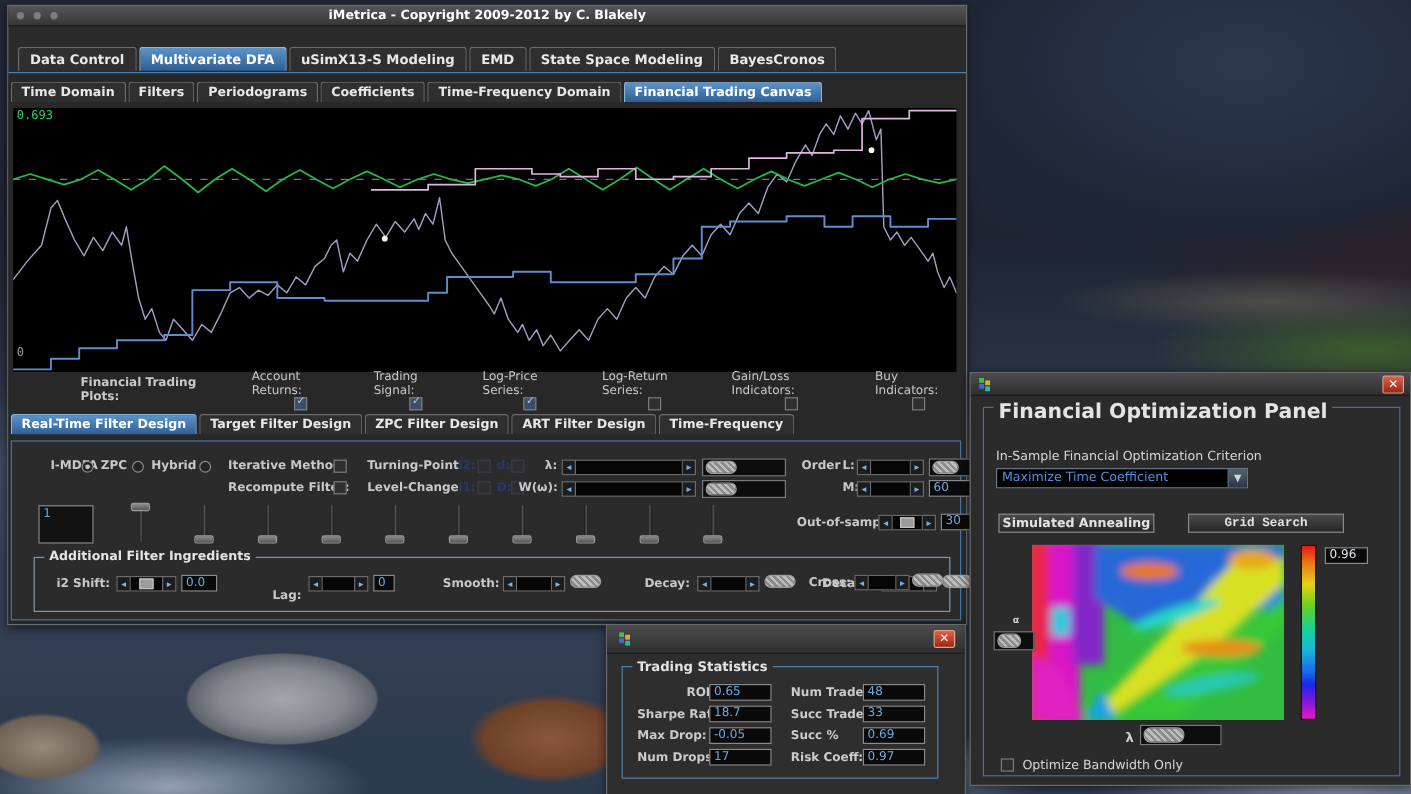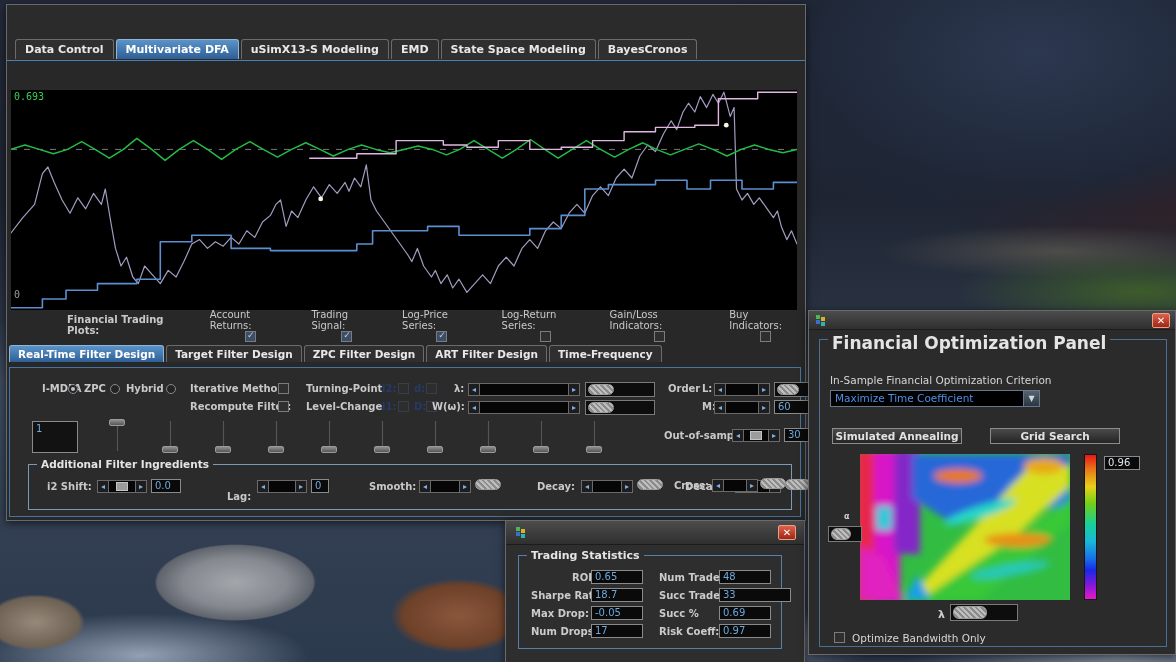--- a/index.html
+++ b/index.html
@@ -102,29 +102,43 @@
   .colorbar { position:absolute; width:13px; border:1px solid #151515;
     background:linear-gradient(180deg,#e81818 0%,#e87818 10%,#e8d018 22%,#70d018 34%,#18d098 48%,#18b8d8 60%,#1870e8 72%,#1828e8 80%,#8018d8 90%,#e818c8 100%); }
 </style>
 </head>
 <body>
 
 <div id="desktop">
   <div id="wallpaper"></div>
 
   <div class="win" style="left:6px;top:4px;width:800px;height:517px;">
+    <div class="tbar">
+      <span class="dotbtn"></span>
+      <span class="dotbtn"></span>
+      <span class="dotbtn"></span>
+      <span class="ttl">iMetrica - Copyright 2009-2012 by C. Blakely</span>
+    </div>
     <div class="tabs" style="left:8px;top:34px;">
       <div class="tab">Data Control</div>
       <div class="tab on">Multivariate DFA</div>
       <div class="tab">uSimX13-S Modeling</div>
       <div class="tab">EMD</div>
       <div class="tab">State Space Modeling</div>
       <div class="tab">BayesCronos</div>
     </div>
     <div class="content">
+      <div class="tabs small" style="left:2px;top:7px;">
+        <div class="tab">Time Domain</div>
+        <div class="tab">Filters</div>
+        <div class="tab">Periodograms</div>
+        <div class="tab">Coefficients</div>
+        <div class="tab">Time-Frequency Domain</div>
+        <div class="tab on">Financial Trading Canvas</div>
+      </div>
       <div class="chartbox">
         <svg id="chart-svg" width="786" height="220" viewBox="0 0 786 220" preserveAspectRatio="none">
             <line x1="0" x2="786" y1="59.4" y2="59.4" stroke="#7a7a7a" stroke-dasharray="6,7" stroke-width="1"></line>
             <polyline points="0.0,143.0 11.8,127.6 23.6,114.4 31.4,83.6 36.9,77.0 43.2,92.4 51.1,110.0 59.0,123.2 66.8,107.8 74.7,118.8 82.5,103.4 90.4,114.4 94.3,99.0 99.8,132.0 104.5,158.4 110.0,176.0 115.5,167.2 121.8,187.0 127.3,193.6 133.6,176.0 141.5,184.8 149.3,193.6 157.2,180.4 165.1,187.0 172.9,171.6 180.8,154.0 188.6,149.6 196.5,158.4 204.4,151.8 212.2,156.2 220.1,147.4 227.9,154.0 235.8,140.8 243.7,147.4 251.5,132.0 259.4,125.4 264.9,114.4 269.6,110.0 275.1,136.4 280.6,121.0 286.9,127.6 294.8,110.0 302.6,96.8 310.5,107.8 318.3,94.6 326.2,103.4 334.1,92.4 338.0,101.2 343.5,88.0 349.8,96.8 355.3,74.8 360.0,110.0 365.5,121.0 373.4,132.0 381.2,143.0 389.1,154.0 396.9,165.0 400.9,171.6 406.4,158.4 412.6,176.0 420.5,187.0 424.4,180.4 429.9,193.6 436.2,184.8 441.7,198.0 448.0,189.2 455.9,202.4 463.7,193.6 471.6,184.8 479.5,193.6 487.3,176.0 495.2,167.2 503.0,176.0 510.9,158.4 518.8,149.6 526.6,158.4 534.5,140.8 542.3,132.0 550.2,138.6 558.1,123.2 565.9,114.4 573.8,123.2 581.6,105.6 589.5,96.8 597.4,105.6 605.2,88.0 613.1,79.2 620.9,88.0 628.8,66.0 636.7,55.0 644.5,61.6 652.4,44.0 660.2,30.8 665.7,39.6 672.0,22.0 677.5,13.2 683.8,22.0 689.3,6.6 695.6,17.6 701.9,4.4 707.4,13.2 712.9,2.2 719.2,26.4 723.1,17.6 725.5,99.0 731.0,110.0 736.5,103.4 742.8,114.4 748.3,107.8 754.6,116.6 762.4,127.6 766.4,121.0 770.3,136.4 775.8,149.6 780.5,140.8 786.0,154.0" fill="none" stroke="#a29cc0" stroke-width="1.2" stroke-linejoin="round" stroke-linecap="round"></polyline>
             <polyline points="0.0,217.8 31.4,217.8 31.4,209.0 55.0,209.0 55.0,200.2 86.5,200.2 86.5,193.6 125.8,193.6 125.8,189.2 149.3,189.2 149.3,151.8 180.8,151.8 180.8,145.2 220.1,145.2 220.1,158.4 259.4,158.4 259.4,160.6 345.8,160.6 345.8,154.0 361.6,154.0 361.6,140.8 416.6,140.8 416.6,136.4 448.0,136.4 448.0,145.2 518.8,145.2 518.8,138.6 550.2,138.6 550.2,125.4 573.8,125.4 573.8,99.0 597.4,99.0 597.4,94.6 644.5,94.6 644.5,90.2 676.0,90.2 676.0,99.0 699.5,99.0 699.5,90.2 731.0,90.2 731.0,99.0 762.4,99.0 762.4,92.4 786.0,92.4" fill="none" stroke="#5d8fd0" stroke-width="1.6" stroke-linejoin="round" stroke-linecap="round"></polyline>
             <polyline points="0.0,59.4 14.1,55.0 28.3,59.4 42.4,63.8 56.6,59.4 70.7,51.7 84.1,59.4 98.3,68.2 112.4,59.4 125.8,48.4 140.7,59.4 154.1,70.4 168.2,59.4 182.4,50.6 196.5,59.4 210.6,69.3 224.8,59.4 238.9,51.7 252.3,59.4 266.5,67.1 280.6,59.4 294.8,52.8 308.9,59.4 322.3,66.0 337.2,59.4 350.6,55.0 364.7,59.4 378.9,62.7 393.0,59.4 407.1,56.1 421.3,59.4 435.4,64.9 448.8,59.4 463.0,50.6 477.1,59.4 491.3,68.2 505.4,59.4 519.5,49.5 533.7,59.4 547.1,68.2 561.2,59.4 575.4,50.6 589.5,59.4 603.6,67.1 617.8,59.4 631.9,52.8 645.3,59.4 659.5,64.9 673.6,59.4 687.8,53.9 701.9,59.4 716.0,66.0 730.2,59.4 743.6,55.0 757.7,59.4 771.9,62.7 786.0,59.4" fill="none" stroke="#22bb44" stroke-width="1.5" stroke-linejoin="round" stroke-linecap="round"></polyline>
             <polyline points="298.7,68.2 345.8,68.2 345.8,63.8 385.1,63.8 385.1,50.6 432.3,50.6 432.3,55.0 455.9,55.0 455.9,57.2 487.3,57.2 487.3,50.6 518.8,50.6 518.8,59.4 550.2,59.4 550.2,57.2 581.6,57.2 581.6,50.6 613.1,50.6 613.1,41.8 644.5,41.8 644.5,37.4 683.8,37.4 683.8,35.2 707.4,35.2 707.4,8.8 746.7,8.8 746.7,2.2 786.0,2.2" fill="none" stroke="#e2b6e4" stroke-width="1.4" stroke-linejoin="round" stroke-linecap="round"></polyline>
             <circle cx="309.68399999999997" cy="108.9" r="2.4" fill="#f8f8e8"></circle>
             <circle cx="715.26" cy="35.2" r="2.4" fill="#f8f8e8"></circle>
           </svg>
@@ -346,21 +360,21 @@
     </div>
     <div class="groupbox" style="left:12px;top:34px;width:264px;height:94px;border-color:#5580a8;">
       <span class="gtitle" style="background:#2e2e2e;font-size:11px;">Trading Statistics</span>
       <span class="statrow-label" style="left:12px;top:16px;margin-left:41px;">ROI:</span>
       <span class="fld" style="left:72px;top:14px;width:52px;">0.65</span>
       <span class="statrow-label" style="left:140px;top:16px;">Num Trades:</span>
       <span class="fld" style="left:200px;top:14px;width:52px;">48</span>
       <span class="statrow-label" style="left:12px;top:34px;">Sharpe Ratio:</span>
       <span class="fld" style="left:72px;top:32px;width:52px;">18.7</span>
       <span class="statrow-label" style="left:140px;top:34px;">Succ Trades:</span>
-      <span class="fld" style="left:200px;top:32px;width:72px;">33</span>
+      <span class="fld" style="left:200px;top:32px;width:52px;">33</span>
       <span class="statrow-label" style="left:12px;top:52px;">Max Drop:</span>
       <span class="fld" style="left:72px;top:50px;width:52px;">-0.05</span>
       <span class="statrow-label" style="left:140px;top:52px;">Succ %</span>
       <span class="fld" style="left:200px;top:50px;width:52px;">0.69</span>
       <span class="statrow-label" style="left:12px;top:70px;">Num Drops:</span>
       <span class="fld" style="left:72px;top:68px;width:52px;">17</span>
       <span class="statrow-label" style="left:140px;top:70px;">Risk Coeff:</span>
       <span class="fld" style="left:200px;top:68px;width:52px;">0.97</span>
     </div>
   </div>
@@ -376,21 +390,21 @@
       <span class="closebtn" style="right:5px;top:2px;">✕</span>
     </div>
     <div class="groupbox" style="left:10px;top:28px;width:348px;height:308px;border-color:#4a6f96;">
       <span class="gtitle" style="font-size:17px;">Financial Optimization Panel</span>
       <span class="plabel" style="left:10px;top:34px;font-weight:normal;font-size:10.5px;color:#d6d6d6;">In-Sample Financial Optimization Criterion</span>
       <div class="dd" style="left:10px;top:50px;width:210px;">
         <span class="dd-text">Maximize Time Coefficient</span>
         <span class="dd-btn">▼</span>
       </div>
       <div class="btn" style="left:12px;top:88px;width:130px;">Simulated Annealing</div>
-      <div class="btn" style="left:170px;top:88px;width:130px;">Grid Search</div>
+      <div class="btn" style="left:170px;top:88px;width:130px;font-family:Liberation Mono, monospace;">Grid Search</div>
 
       <svg style="position:absolute;left:40px;top:114px;" width="210" height="146" viewBox="0 0 210 146" preserveAspectRatio="none">
         <defs>
             <filter id="hblur" x="-10%" y="-10%" width="120%" height="120%">
               <feGaussianBlur stdDeviation="3.5"></feGaussianBlur>
             </filter>
           </defs>
         <rect width="210" height="146" fill="#32bd42"></rect>
         <g filter="url(#hblur)">
           <rect x="-4" y="-4" width="20" height="154" fill="#e82848"></rect>

